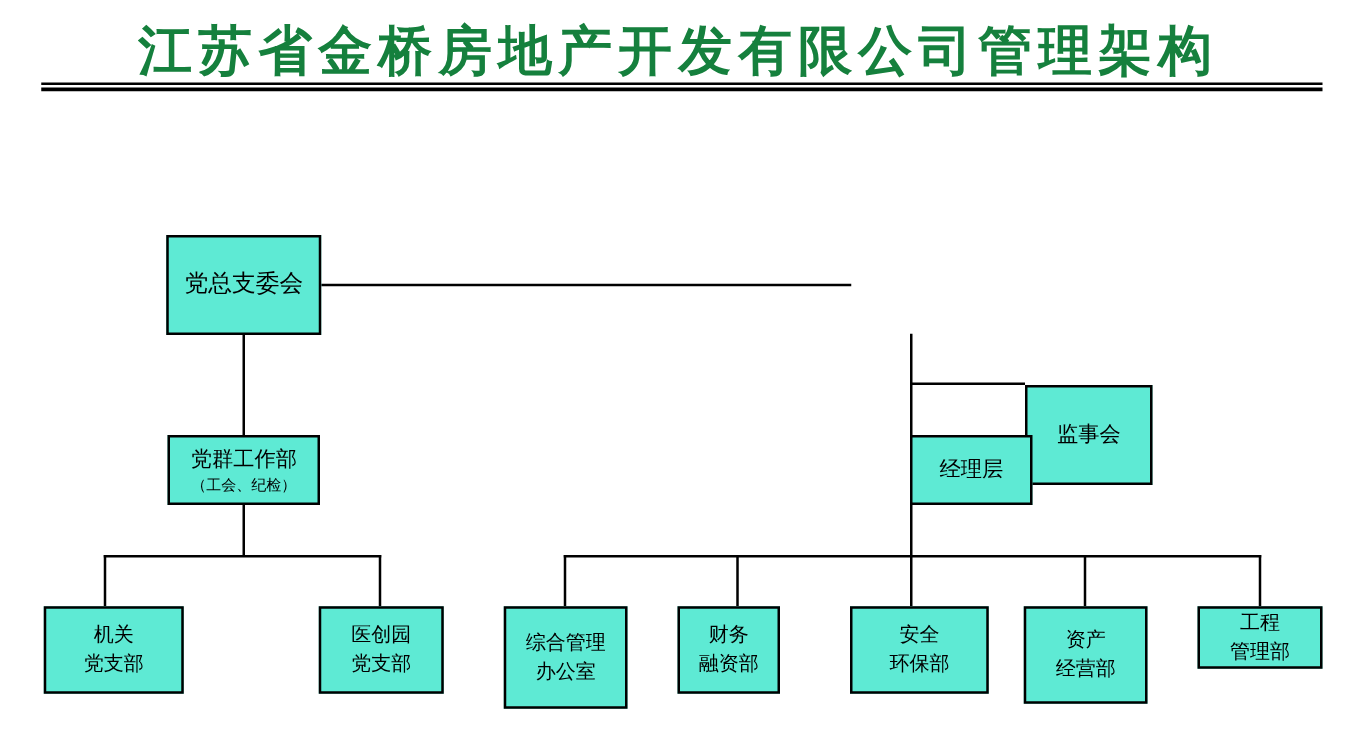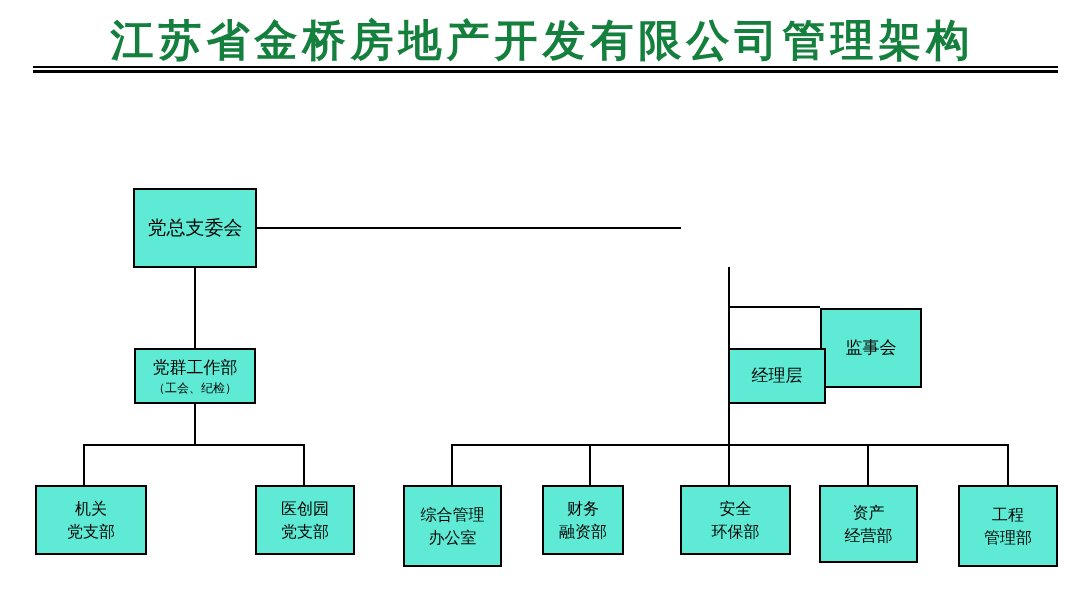--- a/index.html
+++ b/index.html
@@ -118,18 +118,18 @@
     <span class="lbl-sm">融资部</span>
   </div>
   <div class="node" style="left:680px; top:485px; width:111px; height:70px;">
     <span class="lbl-sm">安全</span>
     <span class="lbl-sm">环保部</span>
   </div>
   <div class="node" style="left:819px; top:485px; width:99px; height:78px;">
     <span class="lbl-sm">资产</span>
     <span class="lbl-sm">经营部</span>
   </div>
-  <div class="node" style="left:958px; top:485px; width:100px; height:82px;">
+  <div class="node" style="left:958px; top:485px; width:100px; height:50px;">
     <span class="lbl-sm">工程</span>
     <span class="lbl-sm">管理部</span>
   </div>
 
 </div>
 
 </body></html>

